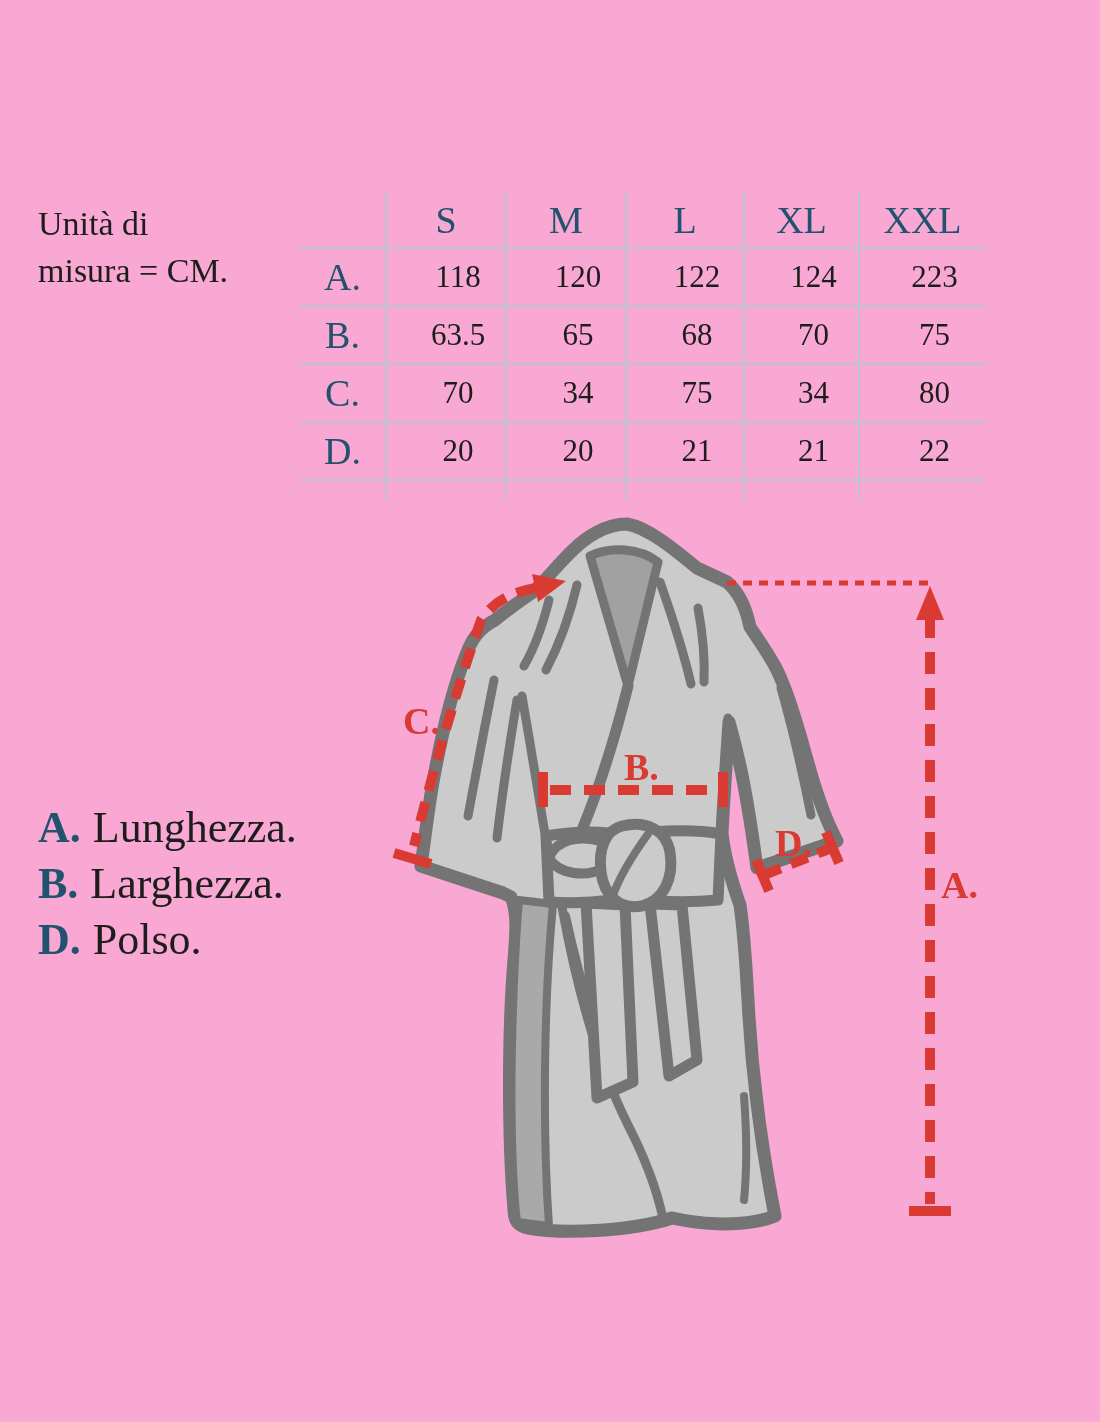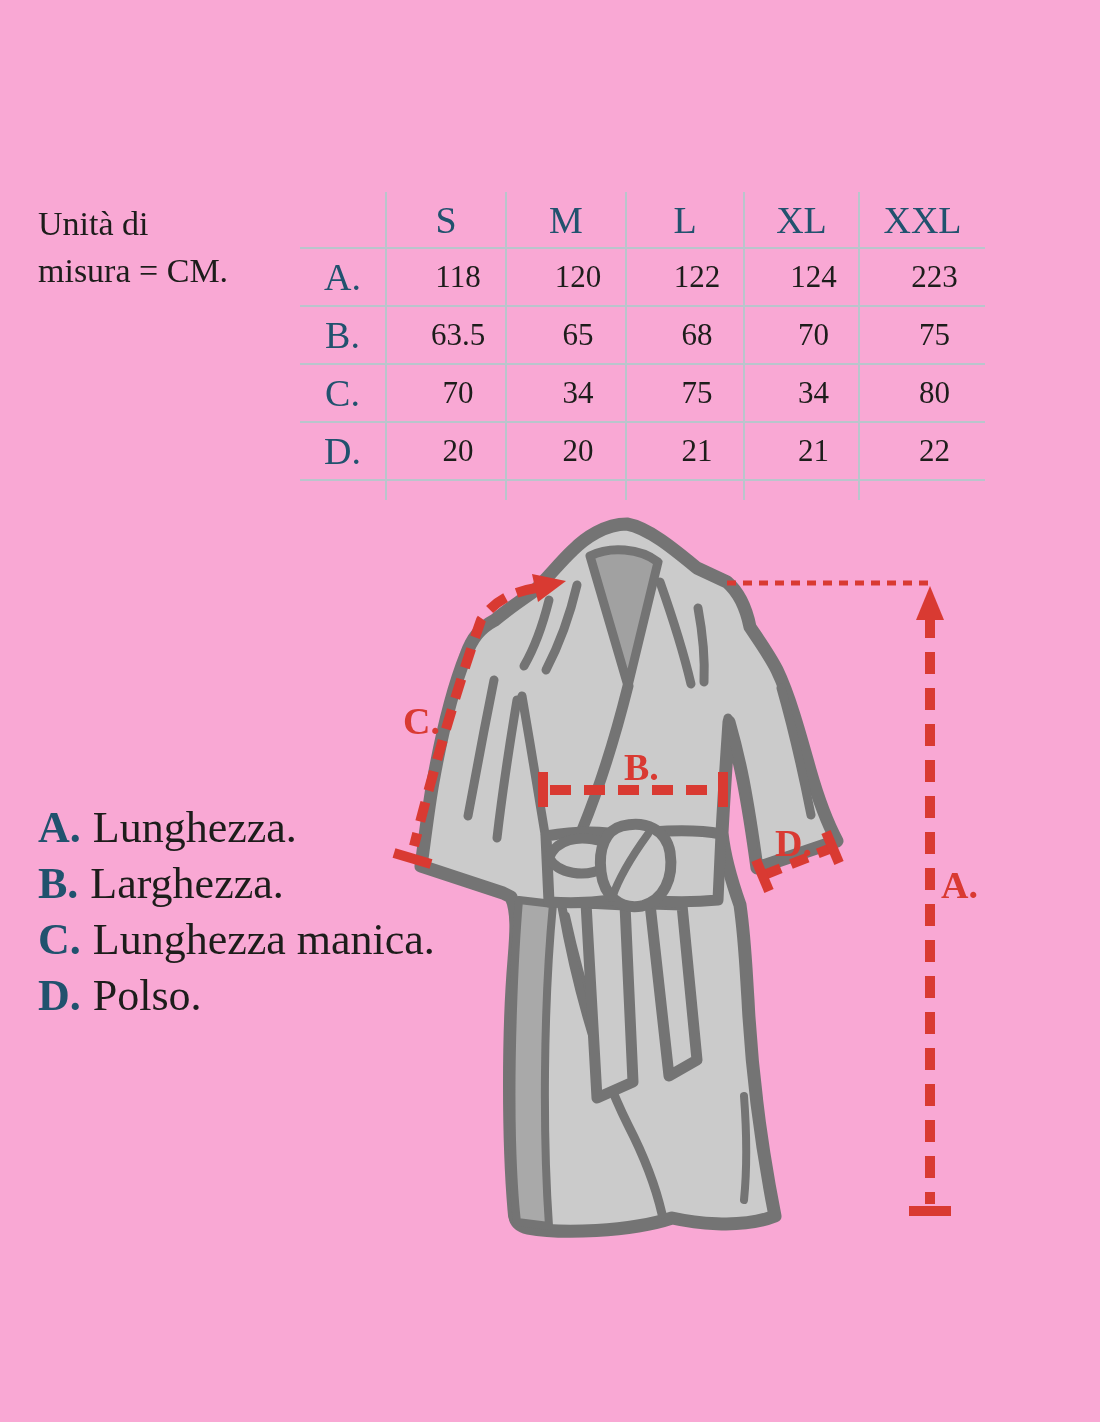--- a/index.html
+++ b/index.html
@@ -102,21 +102,20 @@
         <td></td>
           <td></td>
           <td></td>
       </tr>
     </tbody>
   </table>
 
   <div class="legend">
     <div class="legend-item"><span class="legend-key">A.</span><span>Lunghezza.</span></div>
     <div class="legend-item"><span class="legend-key">B.</span><span>Larghezza.</span></div>
-    <div class="legend-item"><span class="legend-key">C.</span><span>Lunghezza manica.</span></div>
     <div class="legend-item"><span class="legend-key">D.</span><span>Polso.</span></div>
   </div>
 
   <svg class="diagram" viewBox="0 0 1100 1422" xmlns="http://www.w3.org/2000/svg">
 
     <g stroke="#747474" stroke-linejoin="round" stroke-linecap="round" fill="none">
 
       <path fill="#cbcbcb" stroke-width="13" d="
         M 573 550
         C 585 538 605 524 627 524

